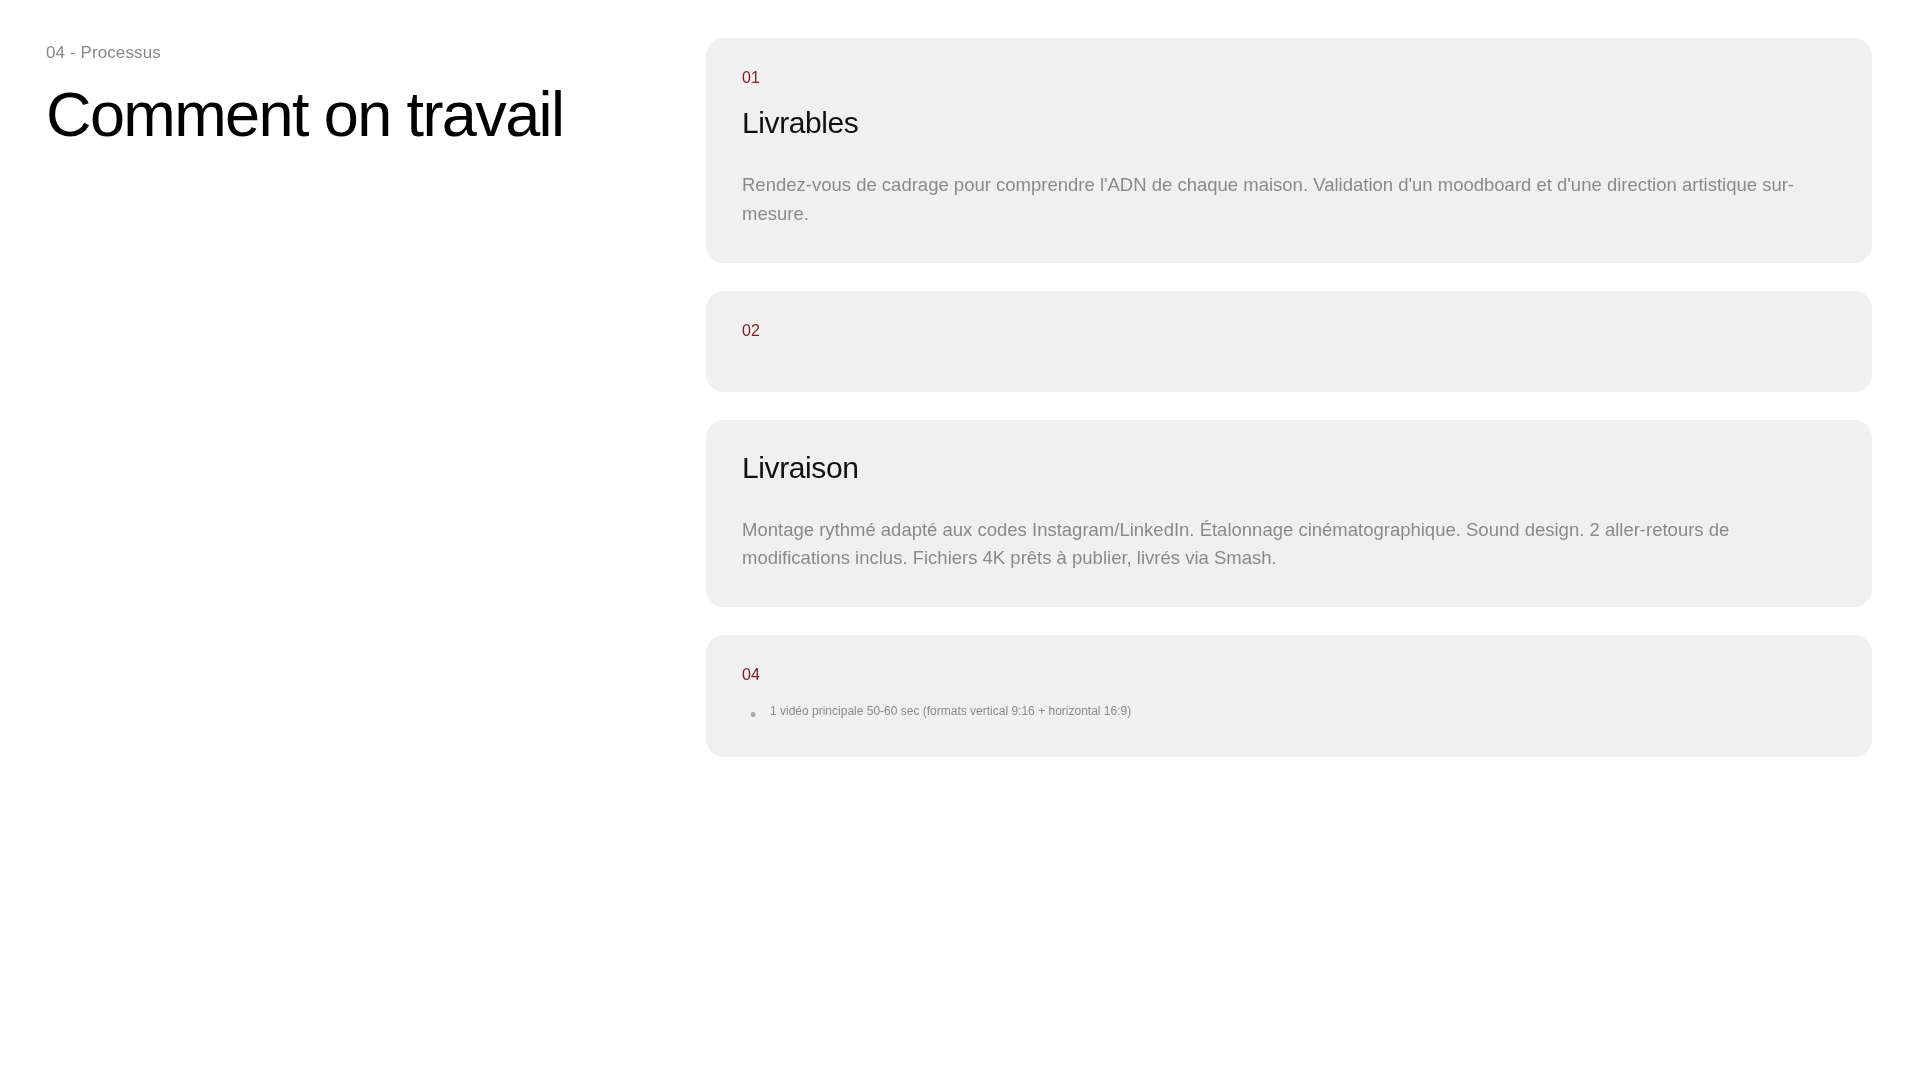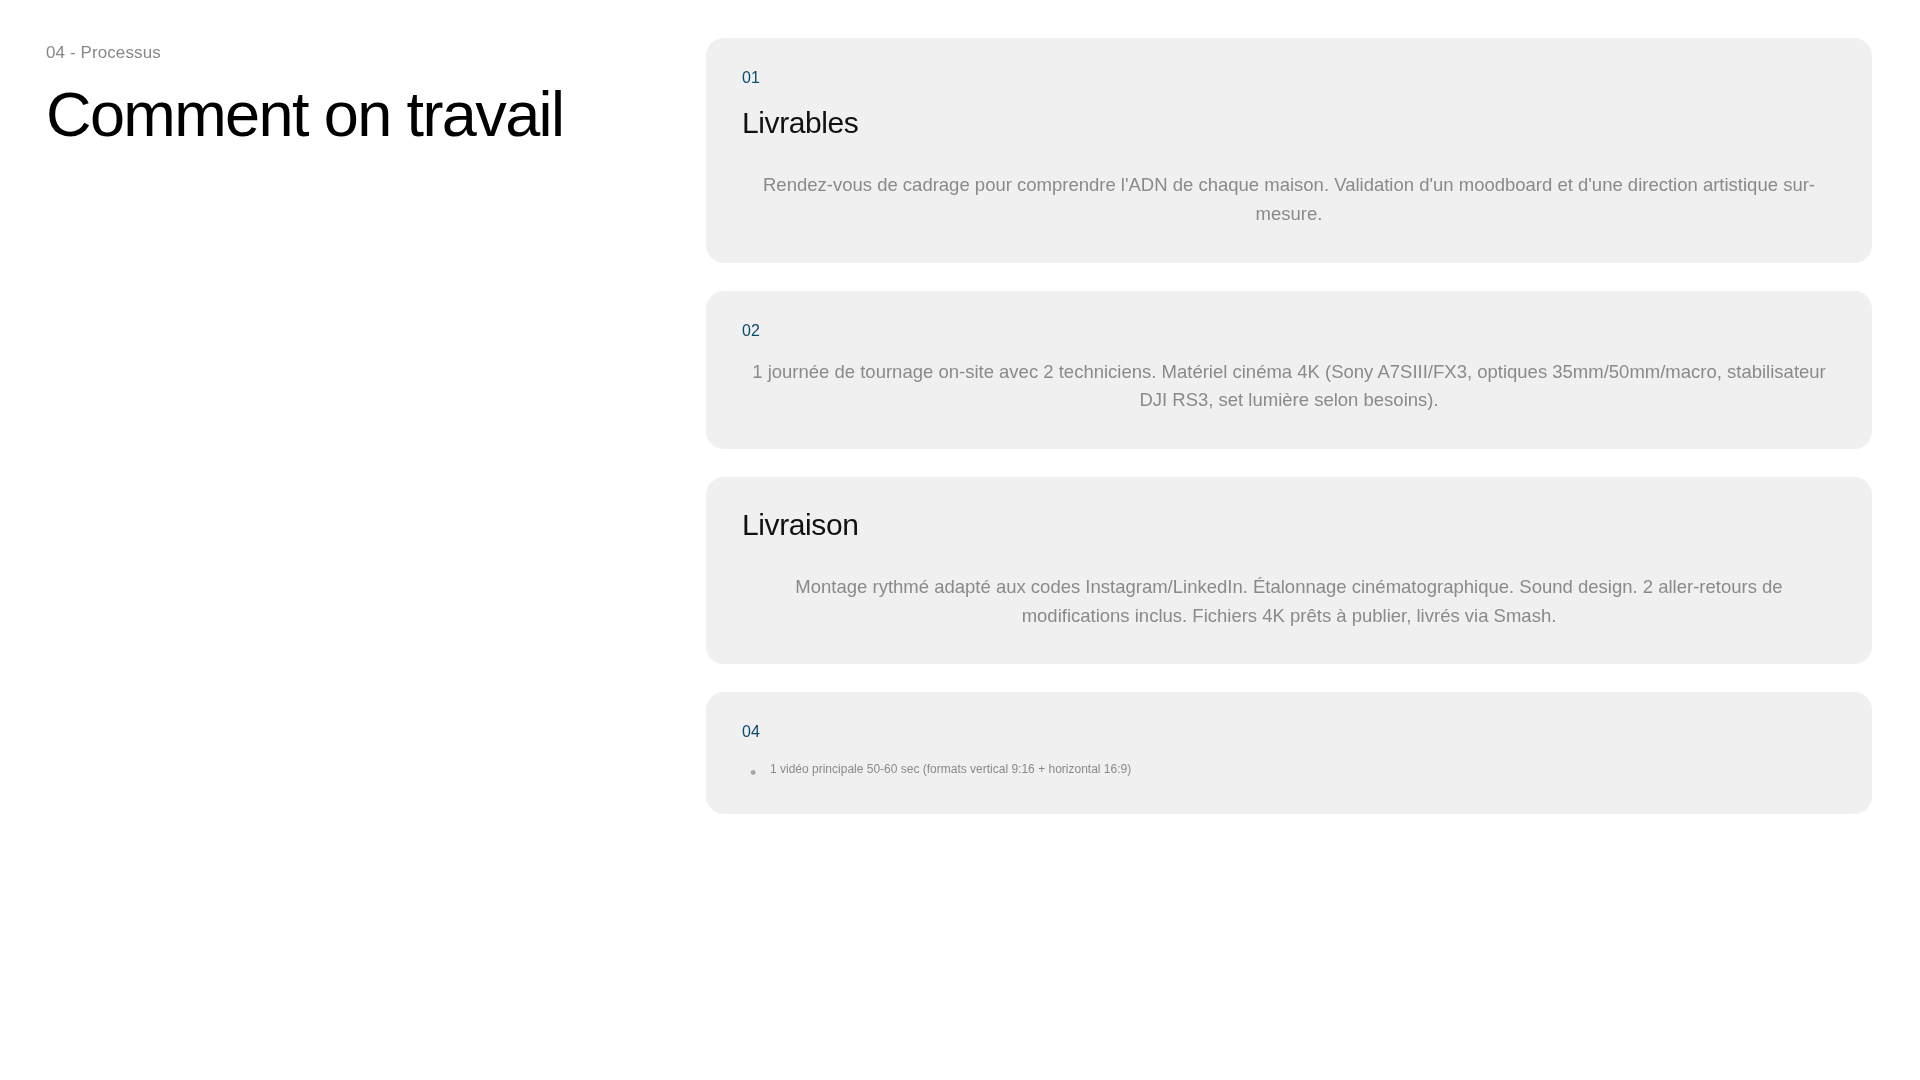--- a/index.html
+++ b/index.html
@@ -58,21 +58,21 @@
   }
 
   .step-card {
     background: #f0f0f0;
     border-radius: 18px;
     padding: 30px 36px 34px 36px;
   }
 
   .step-num {
     font-size: 16px;
-    color: #0c4a6e;
+    color: #7f1d1d;
     line-height: 1.2;
     margin: 0 0 18px 0;
     font-weight: 400;
     letter-spacing: 0.2px;
   }
 
   .step-title {
     font-size: 30px;
     line-height: 1.2;
     color: #111111;
@@ -81,21 +81,20 @@
     letter-spacing: -0.4px;
   }
 
   .step-desc {
     font-size: 18.5px;
     line-height: 1.55;
     color: #8a8a8a;
     margin: 0;
     font-weight: 400;
     max-width: 1150px;
-    text-align: center;
   }
 
   .step-list {
     margin: 0;
     padding: 0;
     list-style: none;
   }
 
   .step-list li {
     font-size: 12px;
@@ -130,21 +129,20 @@
   <div class="right-col">
 
     <div class="step-card">
       <div class="step-num">01</div>
       <h2 class="step-title">Livrables</h2>
       <p class="step-desc">Rendez-vous de cadrage pour comprendre l'ADN de chaque maison. Validation d'un moodboard et d'une direction artistique sur-mesure.</p>
     </div>
 
     <div class="step-card">
       <div class="step-num">02</div>
-      <p class="step-desc">1 journée de tournage on-site avec 2 techniciens. Matériel cinéma 4K (Sony A7SIII/FX3, optiques 35mm/50mm/macro, stabilisateur DJI RS3, set lumière selon besoins).</p>
     </div>
 
     <div class="step-card">
       <h2 class="step-title">Livraison</h2>
       <p class="step-desc">Montage rythmé adapté aux codes Instagram/LinkedIn. Étalonnage cinématographique. Sound design. 2 aller-retours de modifications inclus. Fichiers 4K prêts à publier, livrés via Smash.</p>
     </div>
 
     <div class="step-card card-4">
       <div class="step-num">04</div>
       <ul class="step-list">

